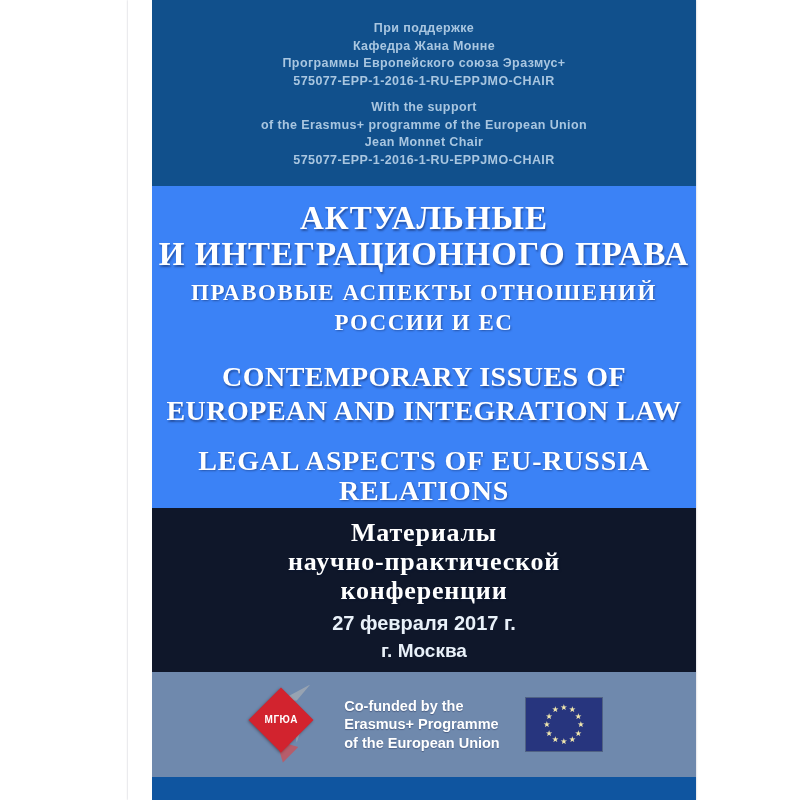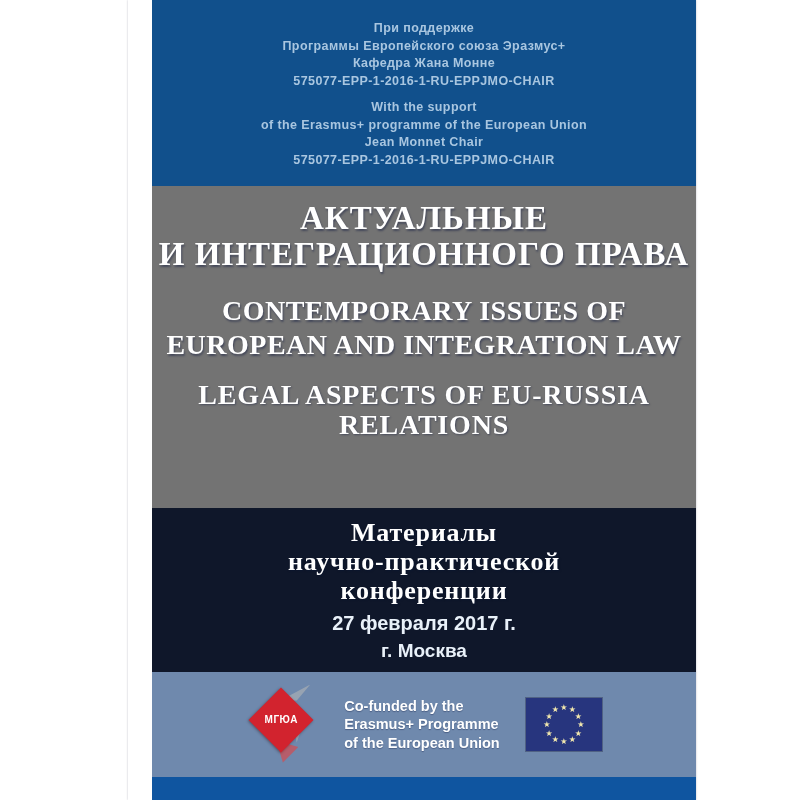--- a/index.html
+++ b/index.html
@@ -7,21 +7,21 @@
     width:800px;height:800px;background:#ffffff;position:relative;
     font-family:"Liberation Sans", sans-serif;overflow:hidden;
   }
   .cover{
     position:absolute;left:128px;top:0;width:544px;height:800px;
     box-shadow:0 0 2px rgba(0,0,40,.25);
     padding-left:24px;
   }
   
   .band-top{height:186px;background:#11508C;box-sizing:border-box;padding-top:20px;text-align:center;}
-  .panel-light{height:322px;background:#737373;box-sizing:border-box;padding-top:14px;text-align:center;}
+  .panel-light{height:322px;background:#3b82f6;box-sizing:border-box;padding-top:14px;text-align:center;}
   .band-mid{height:164px;background:#0f172a;box-sizing:border-box;padding-top:10px;text-align:center;}
   .band-logos{height:105px;background:#6F89AD;box-sizing:border-box;display:flex;align-items:center;justify-content:center;gap:26px;}
   .band-bottom{height:23px;background:#0F55A0;}
   
   .support-line{
     color:#A9C6E0;font-size:12.5px;line-height:17.5px;letter-spacing:.4px;font-weight:bold;
   }
   .support-group{margin-bottom:9px;}
   
   .serif{font-family:"Liberation Serif", serif;font-weight:bold;color:#FFFFFF;}
@@ -57,36 +57,40 @@
   }
 </style>
 </head>
 <body>
 
 <div class="cover">
 
   <div class="band-top">
     <div class="support-group">
       <div class="support-line">При поддержке</div>
+      <div class="support-line">Кафедра Жана Монне</div>
       <div class="support-line">Программы Европейского союза Эразмус+</div>
-      <div class="support-line">Кафедра Жана Монне</div>
       <div class="support-line">575077-EPP-1-2016-1-RU-EPPJMO-CHAIR</div>
     </div>
     <div class="support-group">
       <div class="support-line">With the support</div>
       <div class="support-line">of the Erasmus+ programme of the European Union</div>
       <div class="support-line">Jean Monnet Chair</div>
       <div class="support-line">575077-EPP-1-2016-1-RU-EPPJMO-CHAIR</div>
     </div>
   </div>
 
   <div class="panel-light">
     <div>
       <div class="serif title-ru-line">АКТУАЛЬНЫЕ</div>
       <div class="serif title-ru-line">И ИНТЕГРАЦИОННОГО ПРАВА</div>
+    </div>
+    <div class="subtitle-ru-block">
+      <div class="serif subtitle-ru-line">ПРАВОВЫЕ АСПЕКТЫ ОТНОШЕНИЙ</div>
+      <div class="serif subtitle-ru-line">РОССИИ И ЕС</div>
     </div>
     <div class="title-en-block">
       <div class="serif title-en-line">CONTEMPORARY ISSUES OF</div>
       <div class="serif title-en-line">EUROPEAN AND INTEGRATION LAW</div>
       <div class="serif subtitle-en-line">LEGAL ASPECTS OF EU-RUSSIA RELATIONS</div>
     </div>
   </div>
 
   <div class="band-mid">
     <div class="serif conf-line">Материалы</div>

